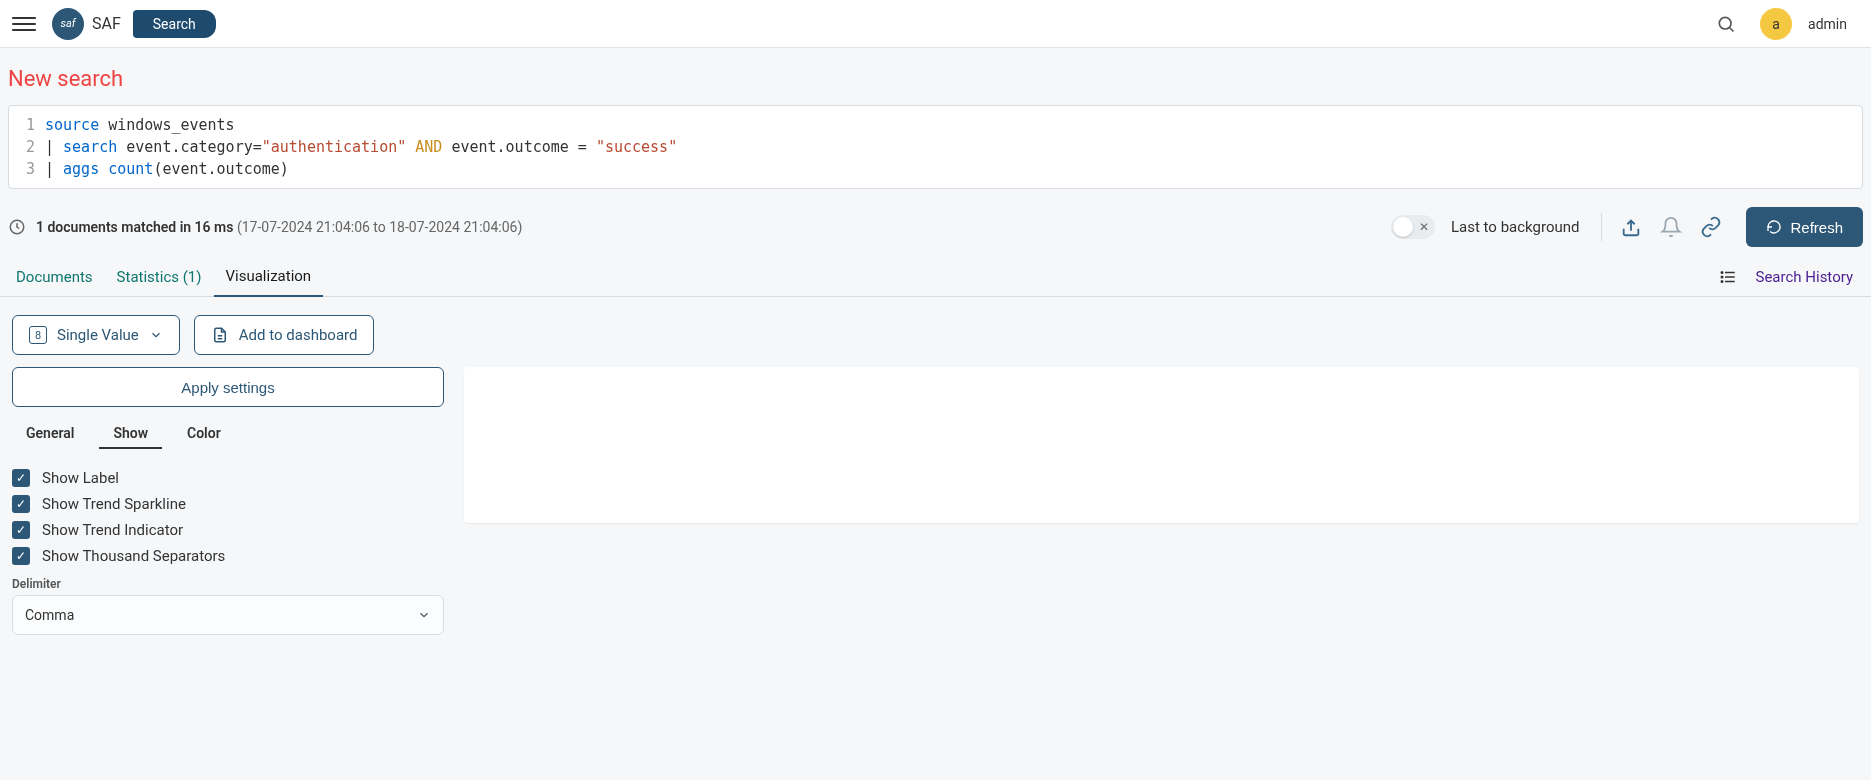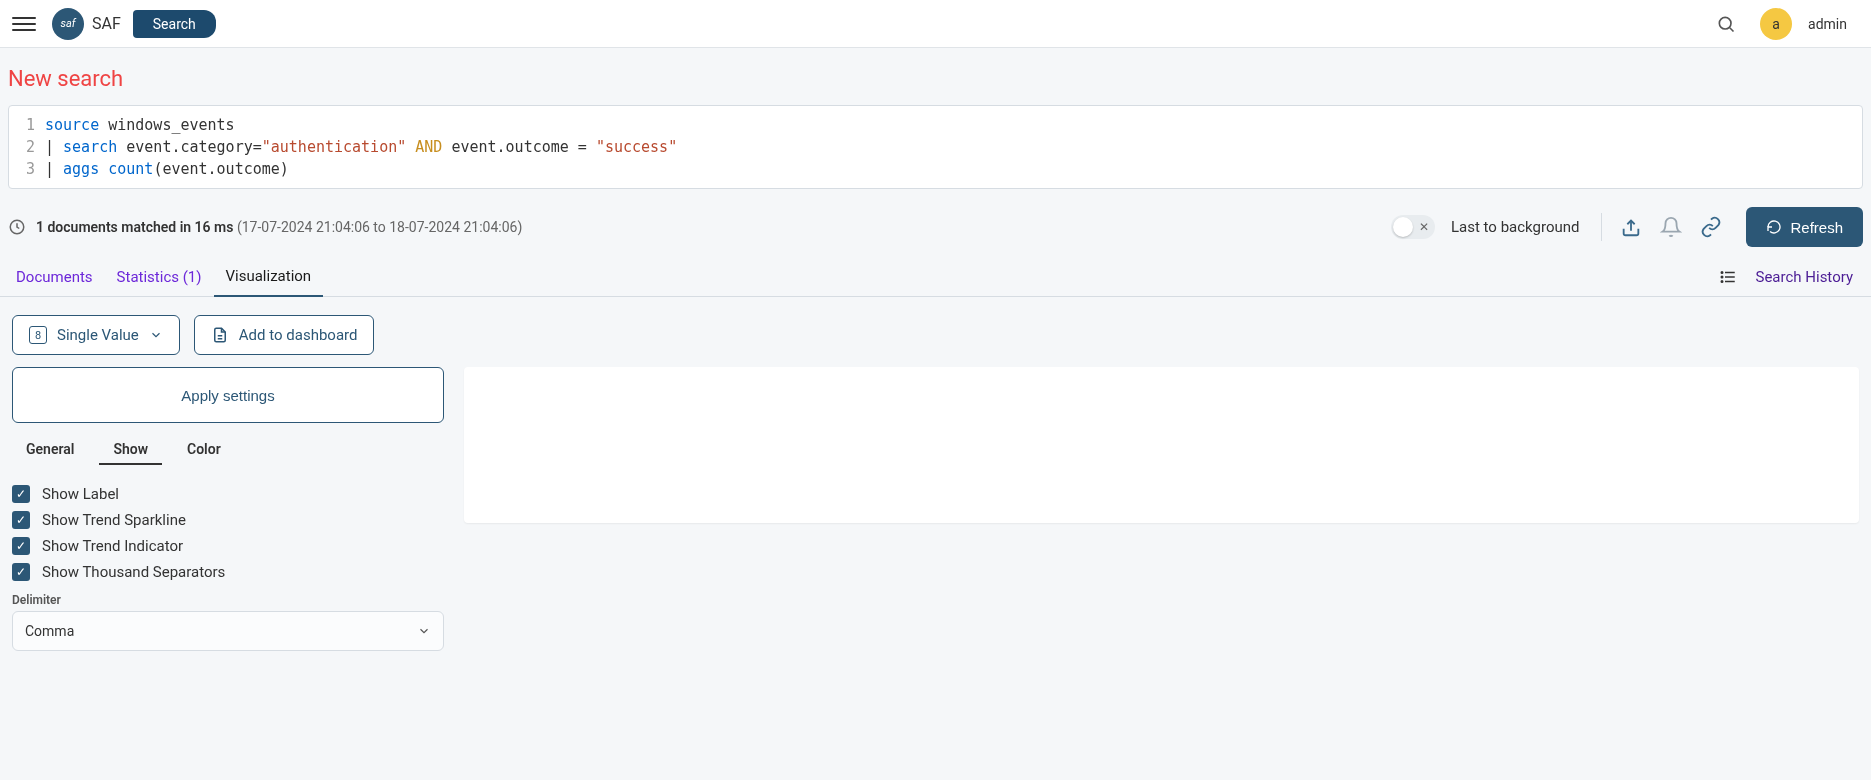--- a/index.html
+++ b/index.html
@@ -41,33 +41,33 @@
     .bg-label { color: #333; margin-left: 6px; margin-right: 8px; font-size: 15px; }
     .vline { width: 1px; height: 28px; background: #d6dce2; margin: 0 4px; }
     .icon-btn { cursor: pointer; color: #3a6a8c; padding: 4px; }
     .timepicker { display: flex; align-items: center; border: 1px solid #d6dce2; border-radius: 6px; background: #fbfcfd; height: 40px; margin-left: 10px; }
     .tp-cal { padding: 0 10px; border-right: 1px solid #d6dce2; height: 100%; display: flex; align-items: center; gap: 4px; color: #555; cursor: pointer; }
     .tp-text { padding: 0 80px 0 14px; color: #555; }
     .tp-showdates { color: #2b6ca3; padding: 0 14px; cursor: pointer; }
     .refresh-btn { background: #2c5776; color: #fff; border: none; border-radius: 6px; height: 40px; padding: 0 20px; margin-left: 10px; display: flex; align-items: center; gap: 8px; font-size: 15px; cursor: pointer; }
 
     .tabs-row { display: flex; align-items: center; border-bottom: 1px solid #d6dce2; padding: 0 4px; }
-    .tab { padding: 10px 12px; color: #6d28d9; cursor: pointer; font-size: 15px; }
+    .tab { padding: 10px 12px; color: #0f766e; cursor: pointer; font-size: 15px; }
     .tab.active { color: #1a1a1a; border-bottom: 2px solid #2c5776; margin-bottom: -1px; }
     .tabs-spacer { flex: 1; }
     .history-link { display: flex; align-items: center; gap: 18px; color: #4c1d95; padding: 10px 14px; cursor: pointer; font-size: 15px; }
 
     .controls-row { display: flex; gap: 14px; padding: 18px 12px 12px; }
     .outline-btn { border: 1px solid #2c5776; background: #fff; color: #2c5776; border-radius: 6px; height: 40px; padding: 0 16px; display: flex; align-items: center; gap: 10px; cursor: pointer; font-size: 15px; }
     .badge-box { border: 1px solid #2c5776; border-radius: 3px; width: 18px; height: 18px; display: flex; align-items: center; justify-content: center; font-size: 11px; }
 
     .settings-area { display: flex; padding: 0 12px 20px; gap: 20px; align-items: flex-start; }
     .left-col { width: 432px; }
     .right-col { flex: 1; }
-    .apply-btn { width: 100%; border: 1px solid #2c5776; background: #fff; color: #2c5776; border-radius: 6px; height: 56px; font-size: 15px; cursor: pointer; margin-bottom: 12px; }
+    .apply-btn { width: 100%; border: 1px solid #2c5776; background: #fff; color: #2c5776; border-radius: 6px; height: 40px; font-size: 15px; cursor: pointer; margin-bottom: 12px; }
     .sub-tabs { display: flex; gap: 11px; margin-bottom: 16px; }
     .sub-tab { padding: 6px 14px; color: #333; cursor: pointer; font-size: 14px; font-weight: 600; }
     .sub-tab.active { border-bottom: 2px solid #333; }
     .check-row { display: flex; align-items: center; gap: 12px; padding: 4px 0; font-size: 15px; color: #333; }
     .checkbox { width: 18px; height: 18px; background: #2c5776; border-radius: 3px; display: flex; align-items: center; justify-content: center; color: #fff; font-size: 12px; cursor: pointer; }
     .field-label { font-size: 12px; color: #555; font-weight: 600; margin-top: 8px; margin-bottom: 4px; }
     .select-box { width: 100%; border: 1px solid #d6dce2; background: #fbfcfd; border-radius: 6px; height: 40px; display: flex; align-items: center; padding: 0 12px; cursor: pointer; justify-content: space-between; color: #333; }
     .canvas { background: #fff; border-radius: 4px; height: 156px; box-shadow: 0 1px 2px rgba(0,0,0,0.06); }
 
     svg { display: block; }

